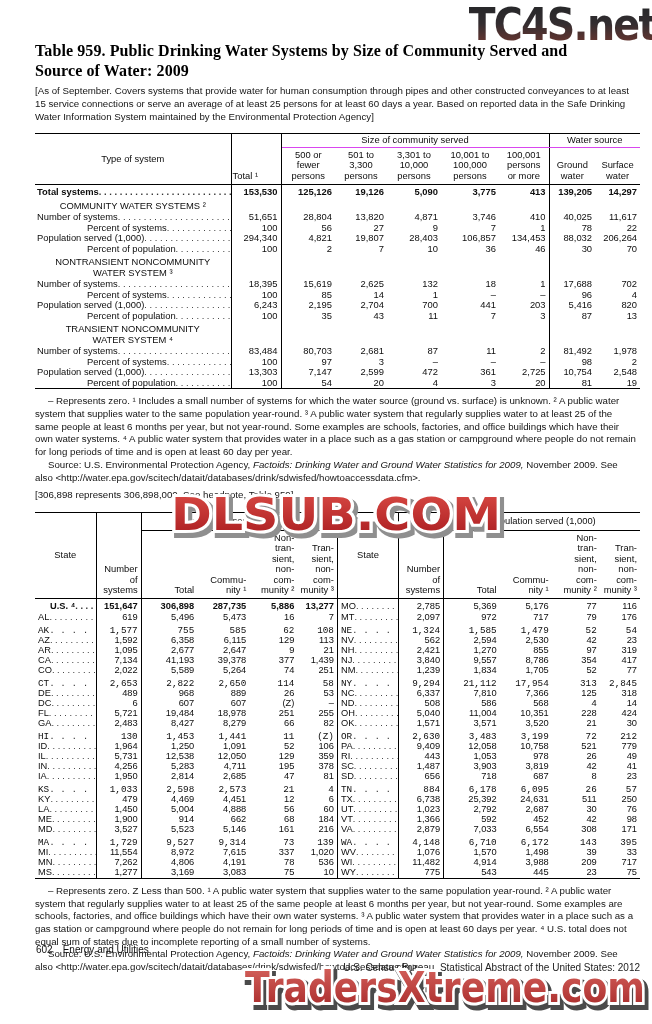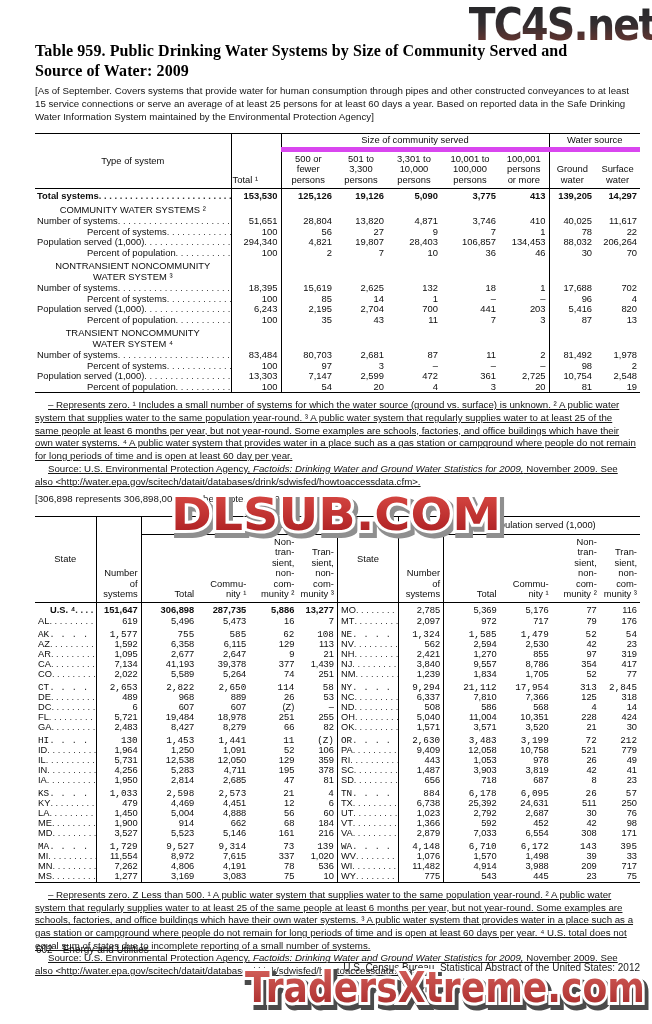--- a/index.html
+++ b/index.html
@@ -26,42 +26,42 @@
   .lbl.ind{padding-left:8px;margin-left:44px;}
   .dots{flex:1 1 auto;overflow:hidden;white-space:nowrap;color:#333;min-width:0;}
   .dots::after{content:" . . . . . . . . . . . . . . . . . . . . . . . . . . . . . . . . . . . . . . . . .";}
 
   
   #t959{margin-top:9px;border-top:1.4px solid #000;border-bottom:1.7px solid #000;}
   #t959 thead th{vertical-align:bottom;text-align:center;line-height:1.13;padding:2px 1px 2px 1px;}
   #t959 thead{border-bottom:1px solid #000;}
   #t959 .stubHead{vertical-align:middle;}
   #t959 .totalHead{text-align:left;padding-right:3px;}
-  #t959 .grpHead{border-bottom:5px solid #d946ef;vertical-align:middle;padding:1px 0;}
+  #t959 .grpHead{border-bottom:1px solid #d946ef;vertical-align:middle;padding:1px 0;}
   #t959 tbody td{line-height:10.6px;}
   #t959 tr.first td{padding-top:2px;padding-bottom:1px;}
   tr.sec td{padding-top:3px;}
   .secLbl{text-align:center;line-height:10.8px;color:#0d0d0d;}
 
   
   #t960{margin-top:5px;border-top:1.5px solid #000;border-bottom:1.5px solid #000;}
   #t960 thead{border-bottom:1px solid #000;}
   #t960 thead th{line-height:1.12;padding:2px 2px;}
   #t960 .stateHead{vertical-align:middle;text-align:center;}
   #t960 .numHead{vertical-align:bottom;text-align:right;padding-right:3px;}
   #t960 .popHead{border-bottom:1px solid #000;text-align:center;vertical-align:middle;height:13px;}
   #t960 .subHead{vertical-align:bottom;text-align:right;padding-right:3px;}
   #t960 tbody td{line-height:9.9px;font-size:9.3px;}
   #t960 tr.firstBody td{padding-top:3px;padding-bottom:1px;}
   #t960 tr.grp td{padding-top:3.5px;font-family:Liberation Mono, monospace;}
   #t960 td.st .lbl{padding-left:3px;}
   #t960 td.us .lbl{padding-left:15px;}
 
   
-  .fn{font-size:9.7px;line-height:1.31;margin:6px 0 0 0;text-indent:13px;max-width:602px;color:#141414;text-decoration:underline;}
+  .fn{font-size:9.7px;line-height:1.31;margin:6px 0 0 0;text-indent:13px;max-width:602px;color:#141414;}
   .fn.src{margin-top:0;}
   .fn i{font-style:italic;}
 
   
   .pgfoot{position:absolute;left:36px;top:944px;font-size:10px;color:#111;}
   .pgfoot .sect{margin-left:10px;}
   .credit{position:absolute;left:300px;top:962px;width:340px;text-align:right;font-size:10px;color:#222;}
 
   
   .wm-top{position:absolute;top:-2px;right:-4px;z-index:6;white-space:nowrap;

